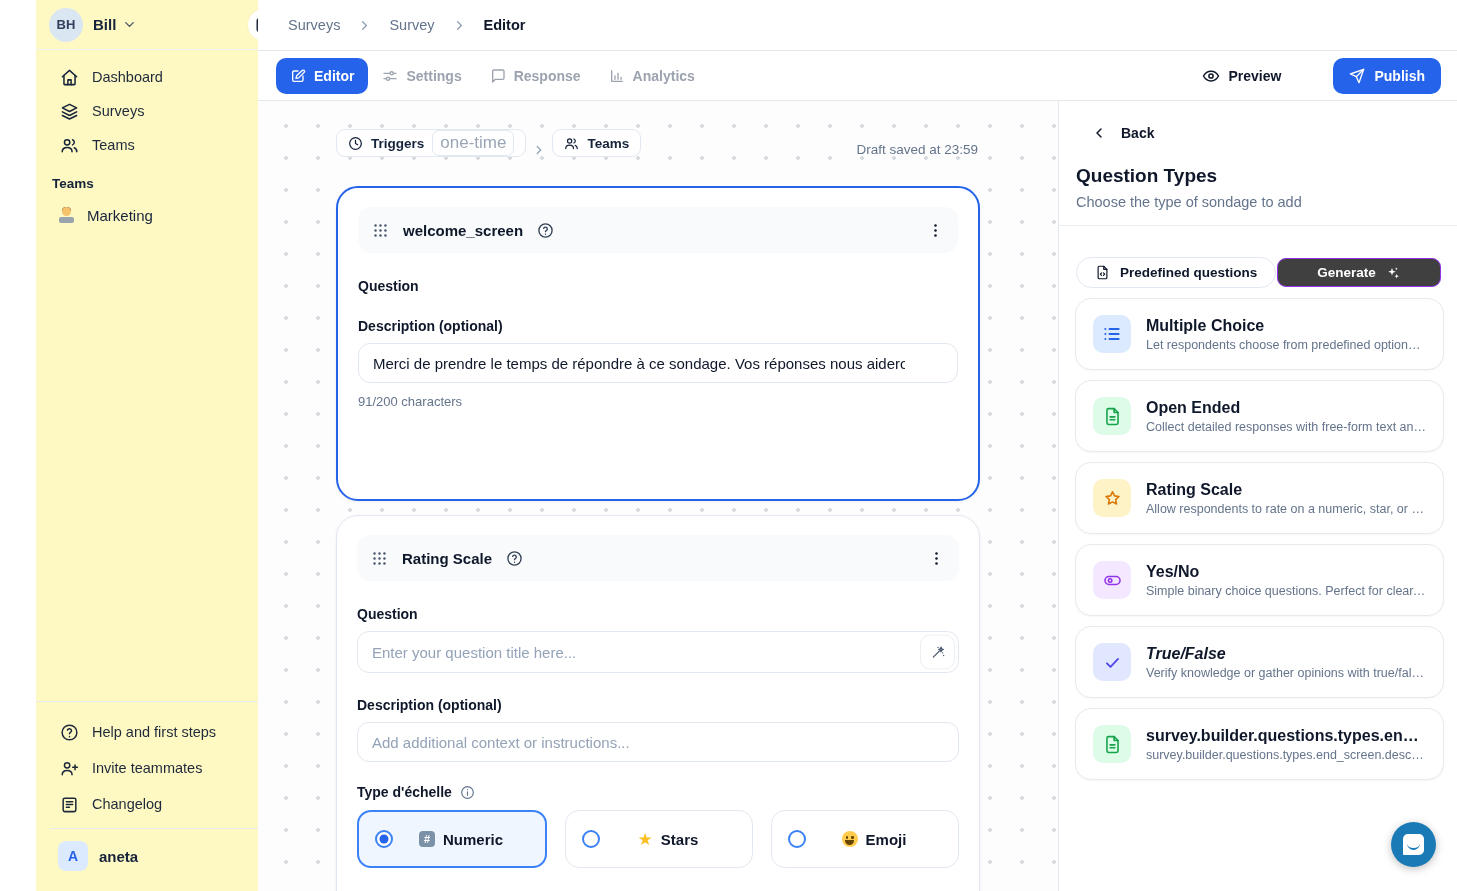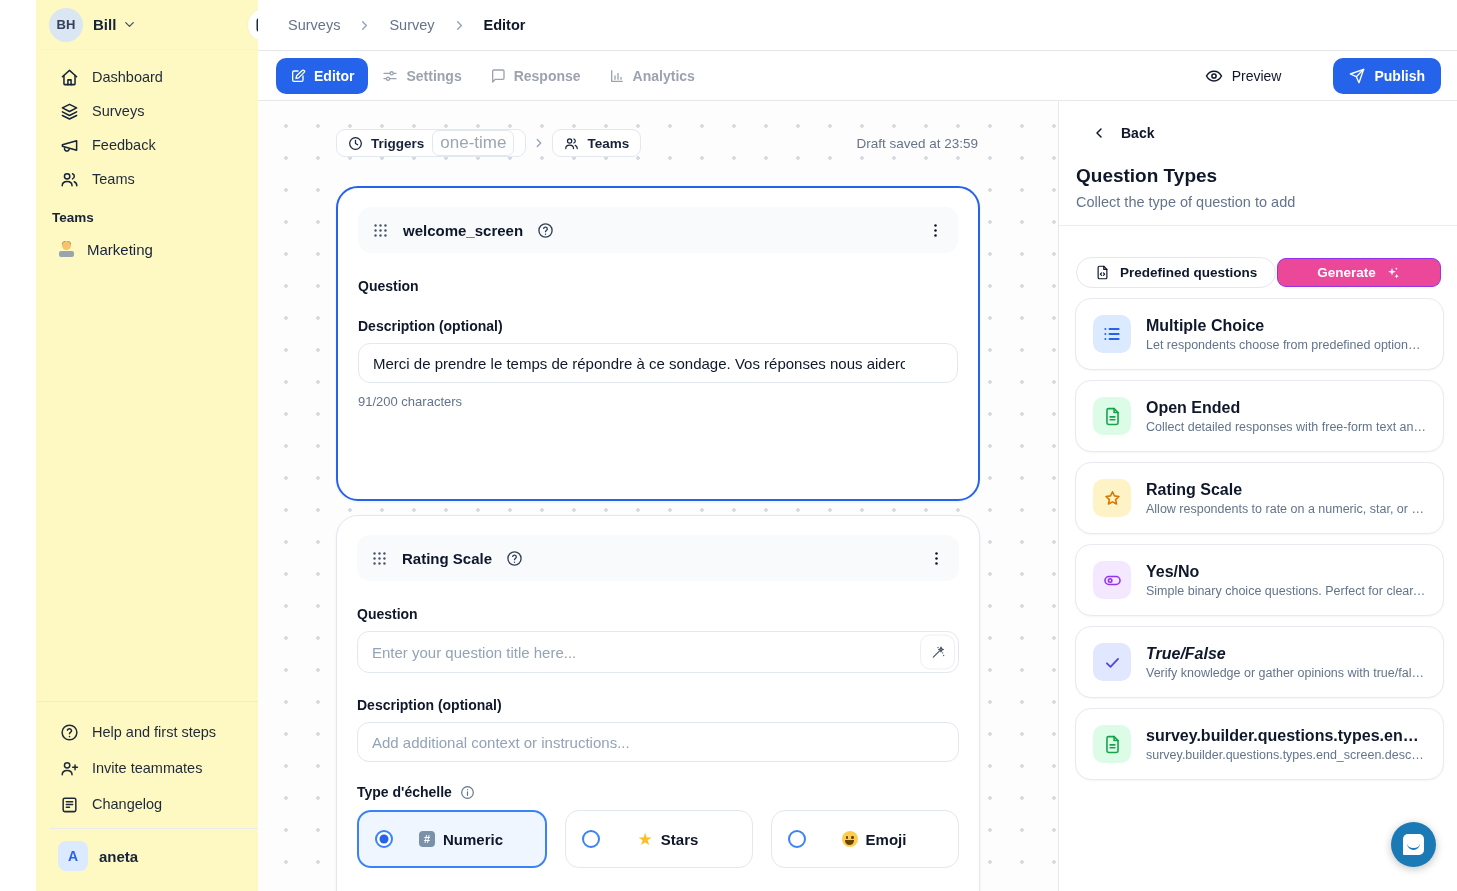--- a/index.html
+++ b/index.html
@@ -83,39 +83,39 @@
     background:#fff; border-bottom:1px solid #e5e7eb;
     display:flex; align-items:center; padding:0 16px 0 18px;
   }
   .tab {
     display:flex; align-items:center; gap:8px; height:36px; padding:0 14px;
     border-radius:10px; font-size:14px; font-weight:600; color:#9ca3af; cursor:pointer;
   }
   .tab.active { background:#2563eb; color:#fff; }
   .preview-btn {
     margin-left:auto; display:flex; align-items:center; gap:9px; height:36px; padding:0 12px;
-    background:none; border:none; font-size:14px; font-weight:400; color:#0f172a;
+    background:none; border:none; font-size:14px; font-weight:700; color:#0f172a;
     font-family:inherit; cursor:pointer;
   }
   .publish-btn {
     margin-left:8px; display:flex; align-items:center; gap:9px; height:36px; padding:0 16px;
     background:#2563eb; border:none; border-radius:10px; font-size:14px; font-weight:600;
     color:#fff; font-family:inherit; cursor:pointer;
   }
 
   
   .canvas {
     position:absolute; left:258px; top:101px; width:800px; height:790px;
     background-color:#fdfdfe; overflow:hidden;
     background-image:radial-gradient(circle, #d7dade 1.7px, transparent 1.7px);
     background-size:32px 32px; background-position:12px 9px;
   }
   .chips-row {
     position:absolute; left:78px; right:80px; top:28px; height:28px;
-    display:flex; align-items:center;
+    display:flex; align-items:flex-end;
   }
   .chip {
     display:flex; align-items:center; gap:8px; height:28px; padding:0 11px;
     background:#fff; border:1px solid #e2e8f0; border-radius:9px;
     font-size:13.5px; font-weight:600; color:#16233b; cursor:pointer;
   }
   .chip-badge {
     border:1px solid #e2e8f0; border-radius:7px; padding:2px 7px;
     font-size:17px; font-weight:500; color:#9aa6b5;
   }
@@ -269,29 +269,20 @@
     </div>
     <div class="nav-item">
       <span class="nicon">
         <svg width="19" height="19" viewBox="0 0 24 24" fill="none" stroke="currentColor" stroke-width="1.9" stroke-linecap="round" stroke-linejoin="round">
             <path d="m12 3 9 4.5-9 4.5-9-4.5Z"></path>
             <path d="m3 12.5 9 4.5 9-4.5"></path>
             <path d="m3 17 9 4.5 9-4.5"></path>
           </svg>
       </span>
       <span>Surveys</span>
-    </div>
-    <div class="nav-item">
-      <span class="nicon">
-        <svg width="19" height="19" viewBox="0 0 24 24" fill="none" stroke="currentColor" stroke-width="1.9" stroke-linecap="round" stroke-linejoin="round">
-            <path d="m3 11 18-5v12L3 13v-2Z"></path>
-            <path d="M11.6 16.8a3 3 0 1 1-5.8-1.6"></path>
-          </svg>
-      </span>
-      <span>Feedback</span>
     </div>
     <div class="nav-item">
       <span class="nicon">
         <svg width="19" height="19" viewBox="0 0 24 24" fill="none" stroke="currentColor" stroke-width="1.9" stroke-linecap="round" stroke-linejoin="round">
             <circle cx="9" cy="8" r="3.4"></circle>
             <path d="M2.8 20c0-3.4 2.8-5.4 6.2-5.4s6.2 2 6.2 5.4"></path>
             <path d="M15.8 4.8a3.4 3.4 0 0 1 0 6.4"></path>
             <path d="M18 14.9c2.1.8 3.2 2.5 3.2 5.1"></path>
           </svg>
       </span>
@@ -601,36 +592,36 @@
   <button class="back-row">
     <span>
       <svg width="16" height="16" viewBox="0 0 24 24" fill="none" stroke="currentColor" stroke-width="2.2" stroke-linecap="round" stroke-linejoin="round">
           <path d="m15 6-6 6 6 6"></path>
         </svg>
     </span>
     <span class="back-label">Back</span>
   </button>
 
   <h2 class="panel-title">Question Types</h2>
-  <p class="panel-sub">Collect the type of question to add</p>
+  <p class="panel-sub">Choose the type of sondage to add</p>
   <div class="panel-divider"></div>
 
   <div class="panel-actions">
     <button class="predef-btn">
       <span>
         <svg width="15" height="15" viewBox="0 0 24 24" fill="none" stroke="currentColor" stroke-width="1.9" stroke-linecap="round" stroke-linejoin="round">
             <path d="M14 2H7a2 2 0 0 0-2 2v16a2 2 0 0 0 2 2h10a2 2 0 0 0 2-2V7Z"></path>
             <path d="M14 2v5h5"></path>
             <path d="m10.5 12.5-2 2 2 2"></path>
             <path d="m13.5 12.5 2 2-2 2"></path>
           </svg>
       </span>
       <span>Predefined questions</span>
     </button>
-    <button class="generate-btn" style="background-color: #ec4899; border-color: rgb(147, 51, 234);">
+    <button class="generate-btn" style="background-color: #404040; border-color: rgb(147, 51, 234);">
       <span>Generate</span>
       <span>
         <svg width="16" height="16" viewBox="0 0 24 24" fill="currentColor">
             <path d="M10.5 4.5 12 8.7l4.2 1.5L12 11.7l-1.5 4.2L9 11.7 4.8 10.2 9 8.7Z"></path>
             <path d="m17.5 13.5.9 2.4 2.4.9-2.4.9-.9 2.4-.9-2.4-2.4-.9 2.4-.9Z"></path>
             <path d="m17 3.5.6 1.6 1.6.6-1.6.6-.6 1.6-.6-1.6-1.6-.6 1.6-.6Z"></path>
           </svg>
       </span>
     </button>
   </div>

